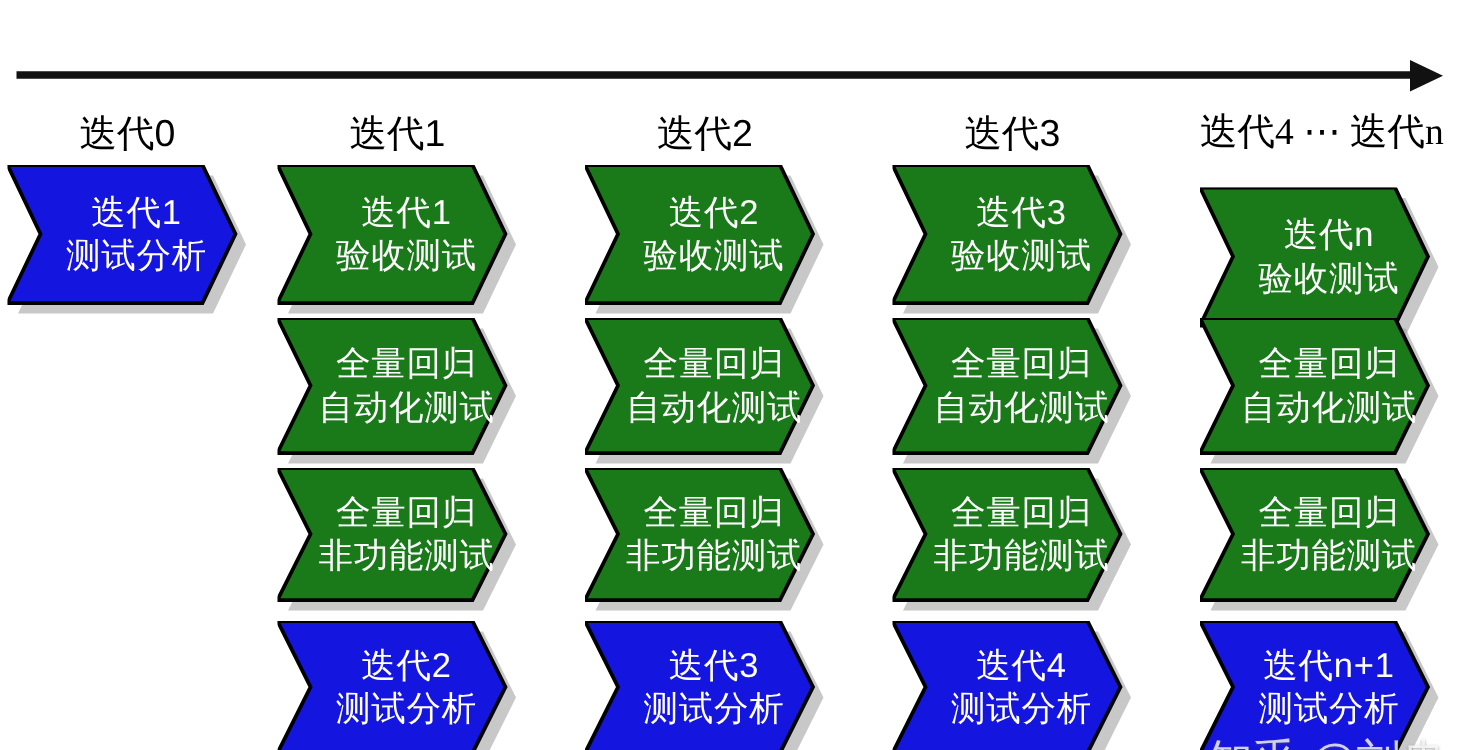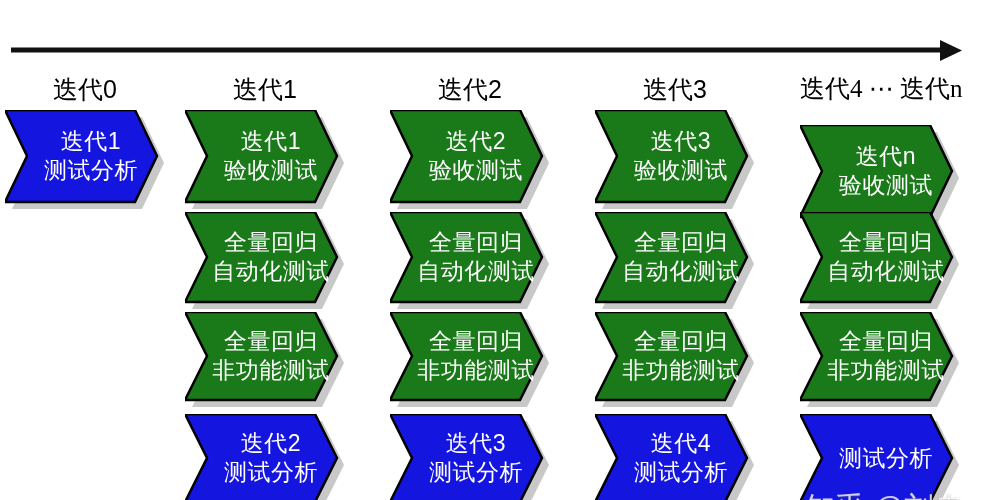--- a/index.html
+++ b/index.html
@@ -271,19 +271,20 @@
           <div class="l1">全量回归</div>
           <div class="l2">非功能测试</div>
         </div>
       </div>
       <div class="chev" style="left: 800px; top: 382px; width: 166px; height: 98px;">
         <svg width="166" height="98" viewBox="0 0 166 98">
           <polygon points="0,0 130,0 152,44 130,88 0,88 22,44" fill="#9a9a9a" opacity="0.55" transform="translate(7,7)"></polygon>
           <polygon points="0,0 130,0 152,44 130,88 0,88 22,44" fill="#1515E0" stroke="#000000" stroke-width="2.5" stroke-linejoin="miter"></polygon>
         </svg>
         <div class="label" style="height: 88px;">
+          <div class="l1">迭代n+1</div>
           <div class="l2">测试分析</div>
         </div>
       </div>
     </div>
 
   <div class="watermark">知乎 @刘冉</div>
 </div>
 
 </body></html>

